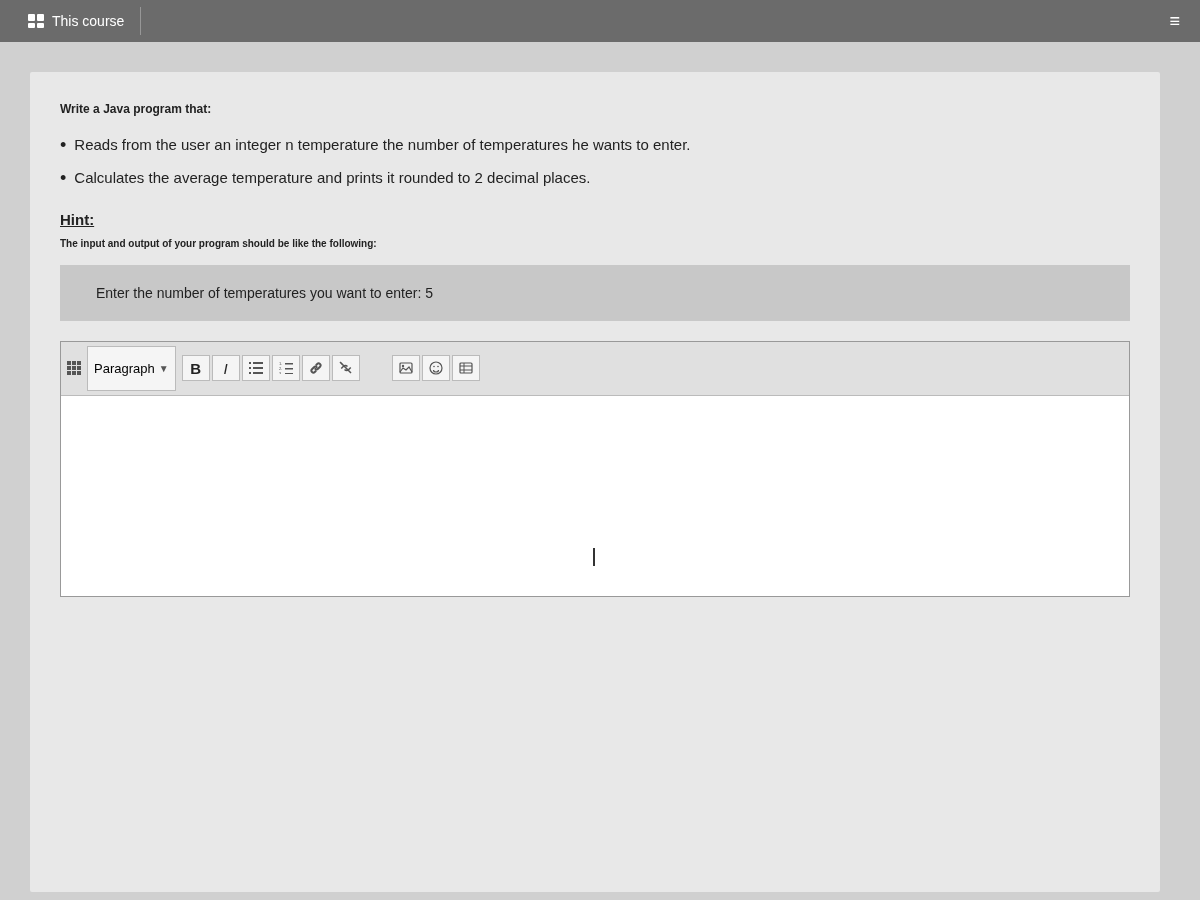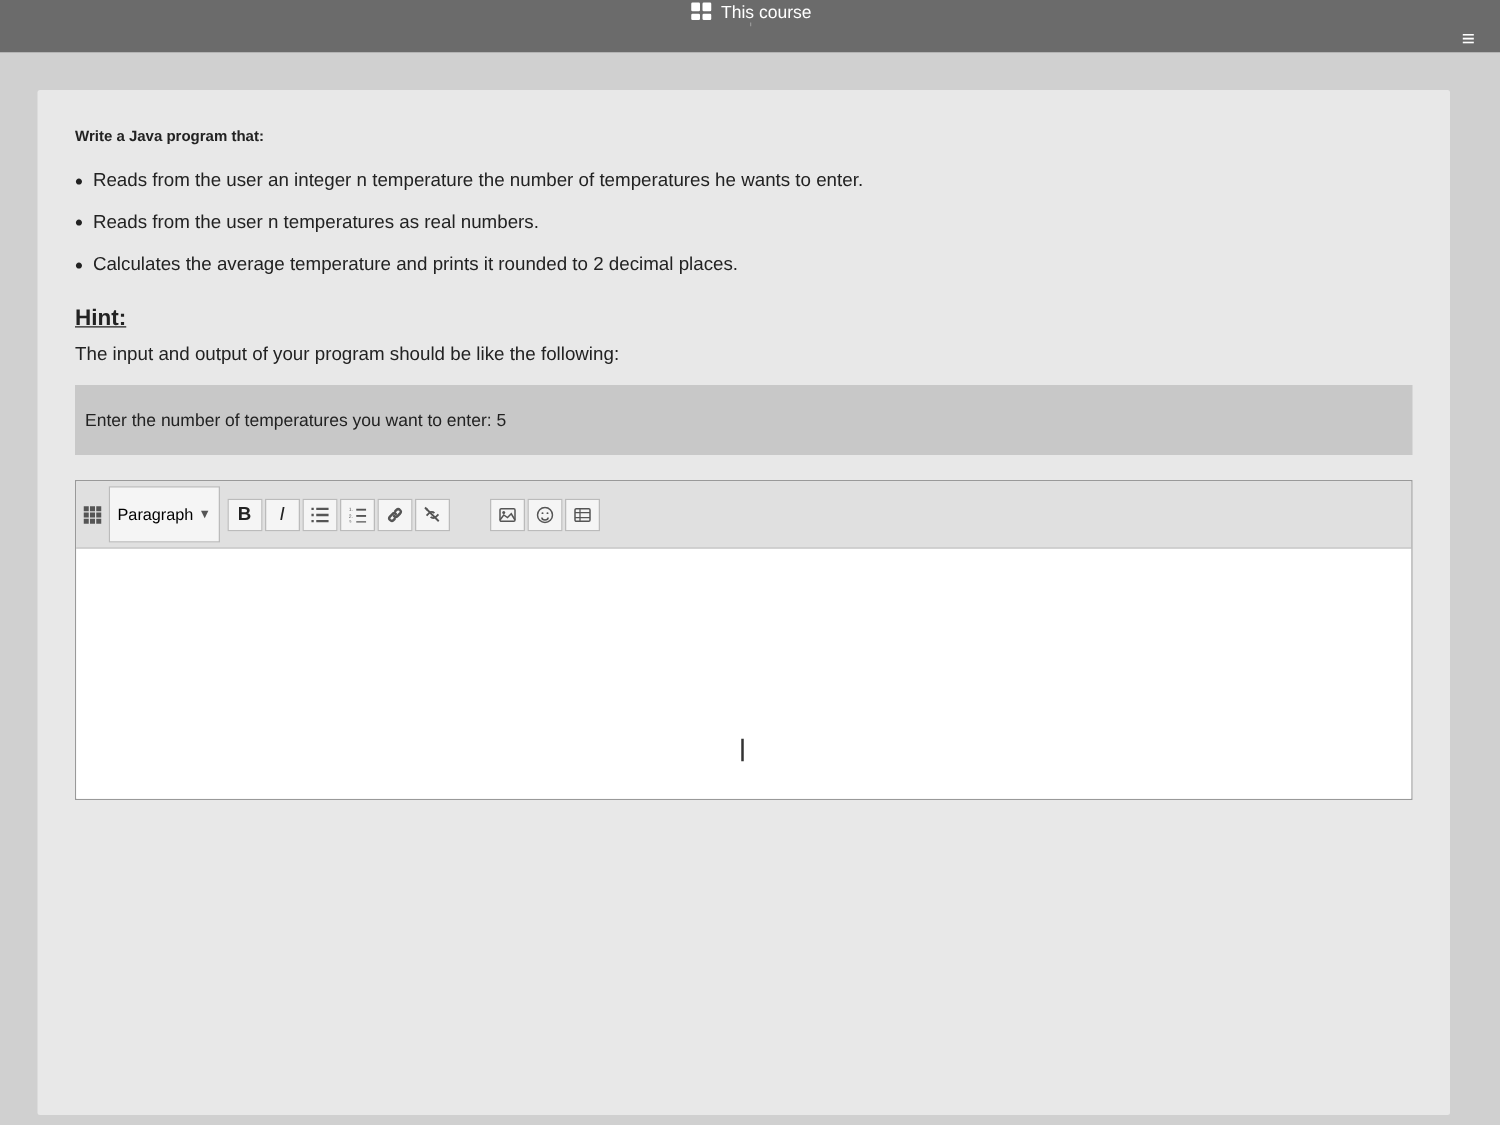--- a/index.html
+++ b/index.html
@@ -17,21 +17,20 @@
     }
 
     
     .top-nav {
       display: flex;
       align-items: center;
       background: #6b6b6b;
       height: 42px;
       padding: 0 10px;
       gap: 0;
-      flex-direction: column;
     }
 
     .nav-item {
       display: flex;
       align-items: center;
       gap: 6px;
       color: #fff;
       font-size: 14px;
       padding: 0 16px;
       height: 100%;
@@ -91,37 +90,37 @@
     }
 
     .bullet-list li::before {
       content: '•';
       font-size: 18px;
       line-height: 1.3;
       flex-shrink: 0;
     }
 
     .hint-label {
-      font-size: 18px;
+      font-size: 15px;
       font-weight: bold;
       color: #222;
       margin-bottom: 10px;
       text-decoration: underline;
     }
 
     .io-header {
-      font-size: 15px;
-      font-weight: normal;
+      font-size: 10px;
+      font-weight: bold;
       color: #222;
       margin-bottom: 16px;
     }
 
     .io-example {
       background: #c8c8c8;
-      padding: 12px 8px;
+      padding: 12px 36px;
       margin-bottom: 20px;
       font-size: 14px;
       color: #222;
       line-height: 2;
     }
 
     .io-example p {
       margin: 0;
       padding: 2px 0;
     }
@@ -243,23 +242,20 @@
 <div class="main-content">
   <div class="content-card">
 
     <div class="question-text">Write a Java program that:</div>
 
     <ul class="bullet-list">
       <li>
         <span>Reads from the user an integer n temperature the number of temperatures he wants to enter.</span>
       </li>
       <li>
-        <span>Reads from the user n temperatures as real numbers.</span>
-      </li>
-      <li>
         <span>Calculates the average temperature and prints it rounded to 2 decimal places.</span>
       </li>
     </ul>
 
     <div class="hint-label">Hint:</div>
 
     <div class="io-header">The input and output of your program should be like the following:</div>
 
     <div class="io-example">
       <p>Enter the number of temperatures you want to enter: 5</p>

